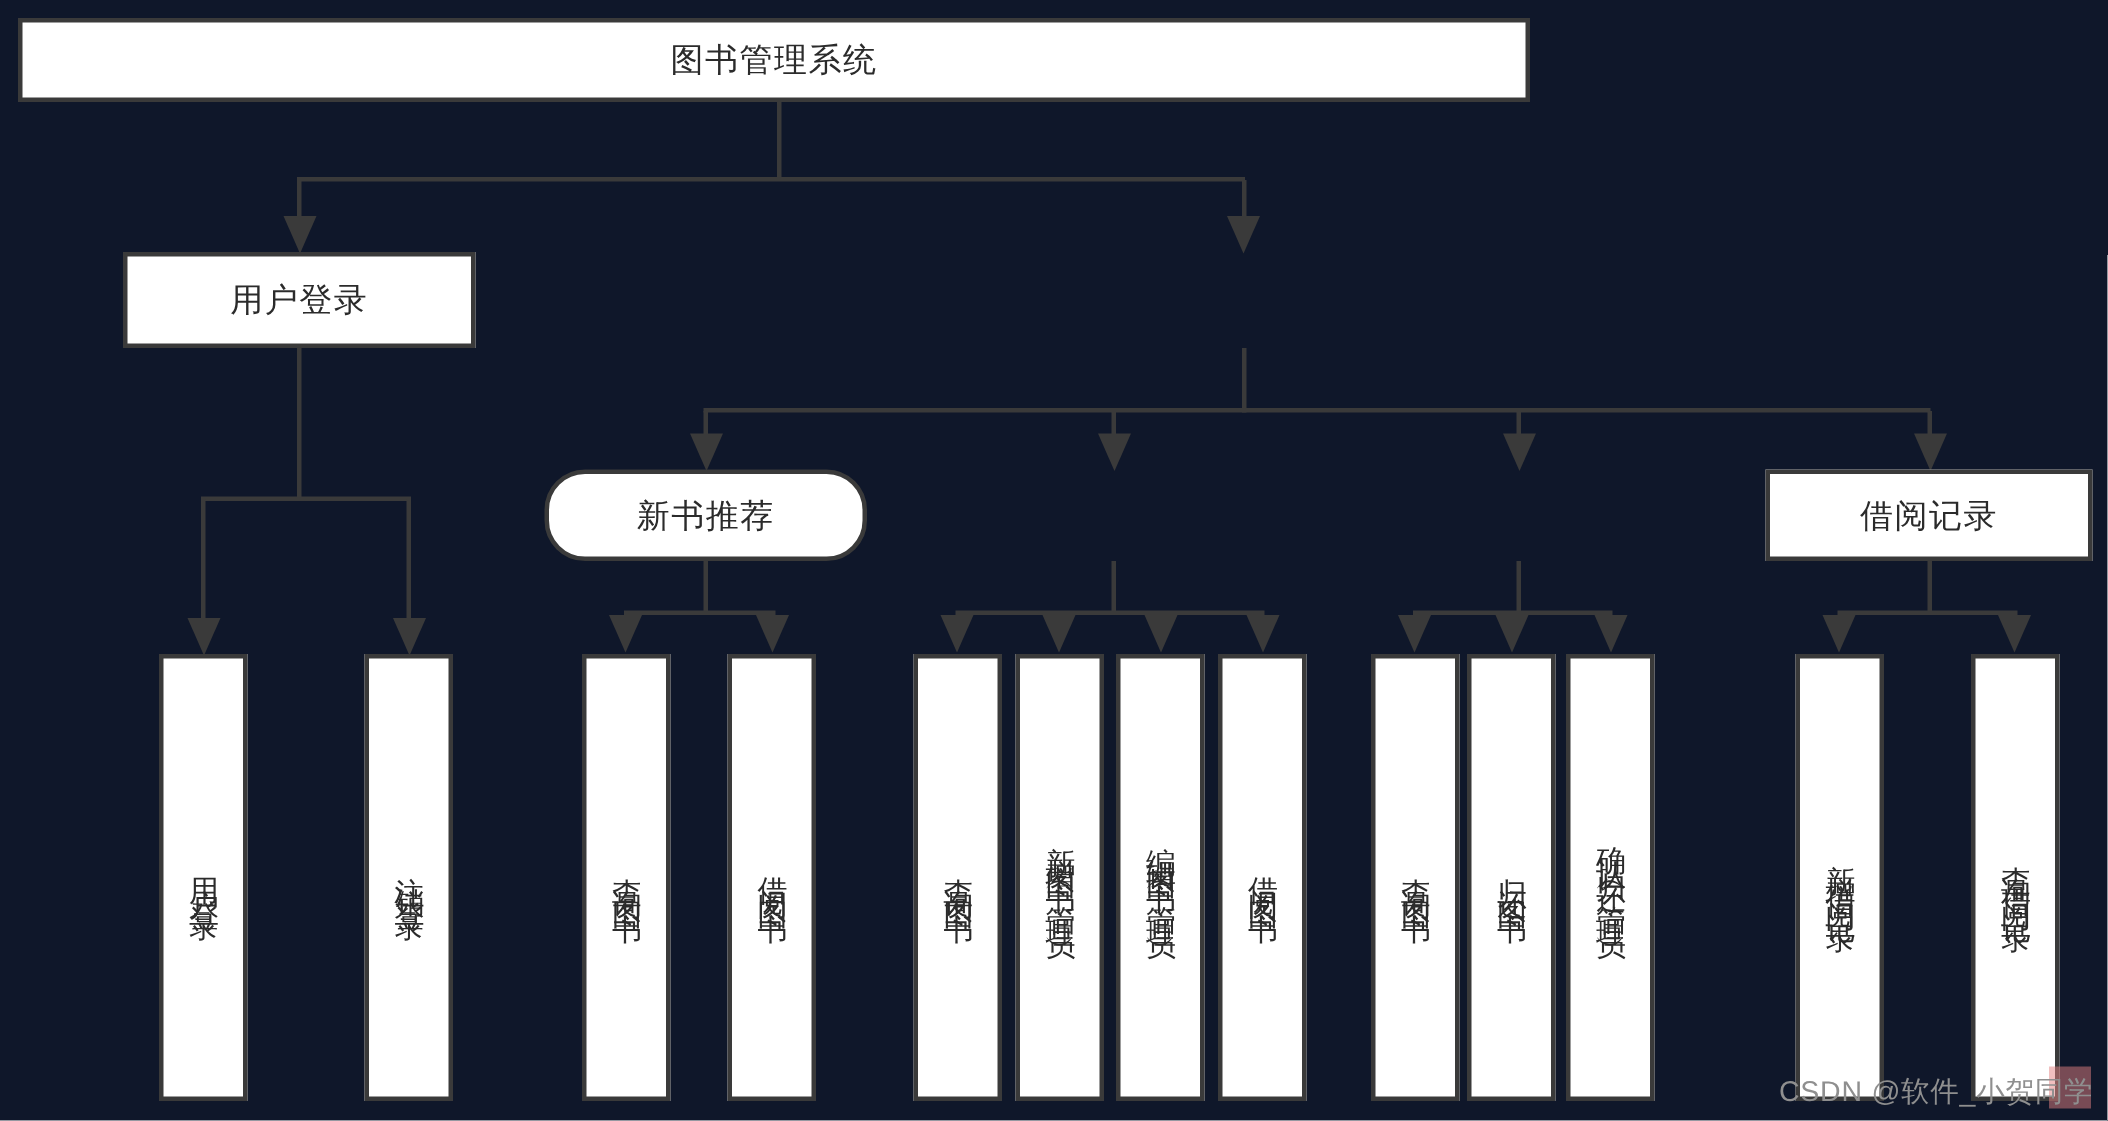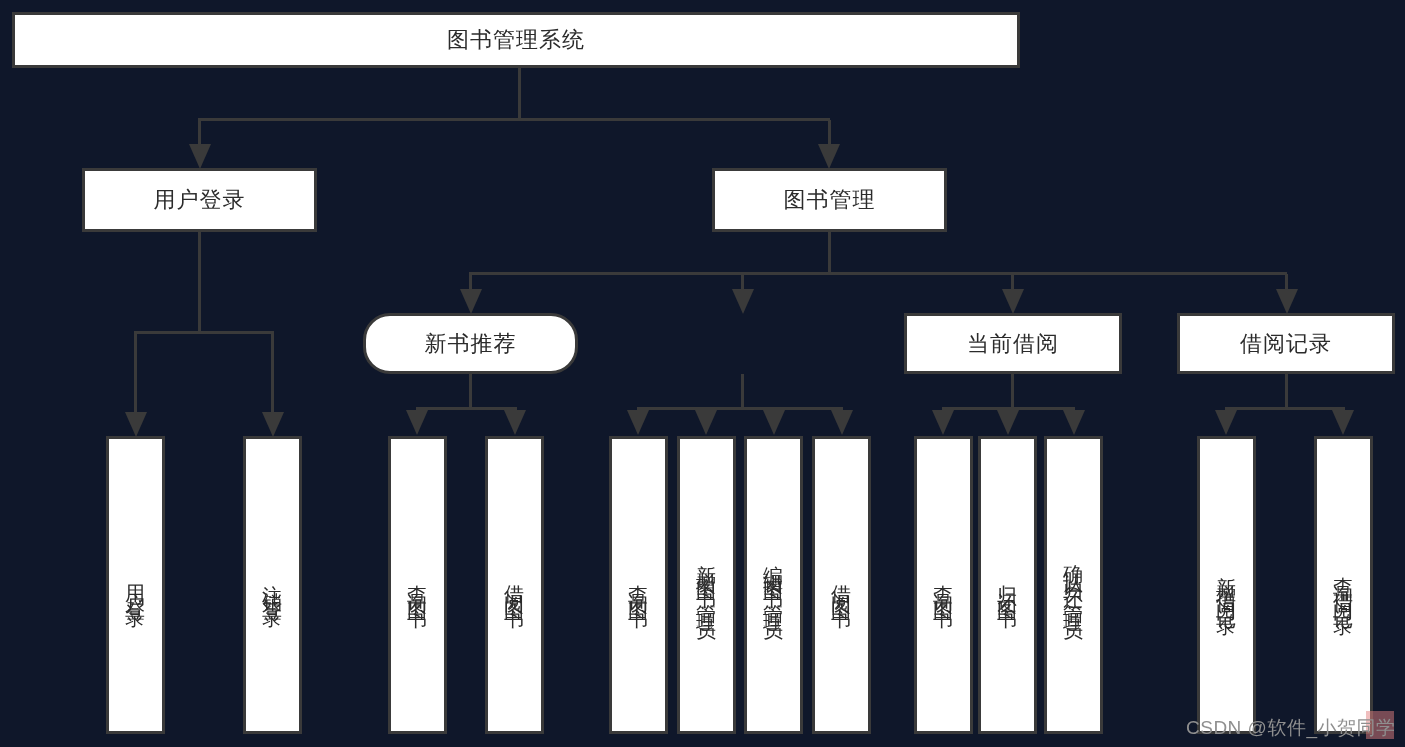--- a/index.html
+++ b/index.html
@@ -32,23 +32,20 @@
   <div class="vline" style="left:518px;top:68px;height:52px;"></div>
   <div class="hline" style="left:198px;top:118px;width:632px;"></div>
   <div class="vline" style="left:198px;top:120px;height:28px;"></div>
   <div class="arrow" style="left:189px;top:144px;"></div>
   <div class="vline" style="left:828px;top:120px;height:28px;"></div>
   <div class="arrow" style="left:818px;top:144px;"></div>
 
   <div class="box hbox" style="left:82px;top:168px;width:235px;height:64px;">
     <span>用户登录</span>
   </div>
-  <div class="box hbox" style="left:712px;top:168px;width:235px;height:64px;">
-    <span>图书管理</span>
-  </div>
 
   <div class="vline" style="left:198px;top:232px;height:102px;"></div>
   <div class="hline" style="left:134px;top:331px;width:140px;"></div>
   <div class="vline" style="left:134px;top:333px;height:80px;"></div>
   <div class="arrow" style="left:125px;top:412px;"></div>
   <div class="vline" style="left:271px;top:333px;height:80px;"></div>
   <div class="arrow" style="left:262px;top:412px;"></div>
 
   <div class="vline" style="left:828px;top:232px;height:43px;"></div>
   <div class="hline" style="left:469px;top:272px;width:818px;"></div>
@@ -56,23 +53,20 @@
   <div class="arrow" style="left:460px;top:289px;"></div>
   <div class="vline" style="left:741px;top:274px;height:17px;"></div>
   <div class="arrow" style="left:732px;top:289px;"></div>
   <div class="vline" style="left:1011px;top:274px;height:17px;"></div>
   <div class="arrow" style="left:1002px;top:289px;"></div>
   <div class="vline" style="left:1285px;top:274px;height:17px;"></div>
   <div class="arrow" style="left:1276px;top:289px;"></div>
 
   <div class="box hbox" style="left:363px;top:313px;width:215px;height:61px;border-radius:27px;">
     <span>新书推荐</span>
-  </div>
-  <div class="box hbox" style="left:904px;top:313px;width:218px;height:61px;">
-    <span>当前借阅</span>
   </div>
   <div class="box hbox" style="left:1177px;top:313px;width:218px;height:61px;">
     <span>借阅记录</span>
   </div>
 
   <div class="vline" style="left:469px;top:374px;height:36px;"></div>
   <div class="hline" style="left:416px;top:407px;width:101px;"></div>
   <div class="arrow" style="left:406px;top:410px;"></div>
   <div class="arrow" style="left:504px;top:410px;"></div>
 

